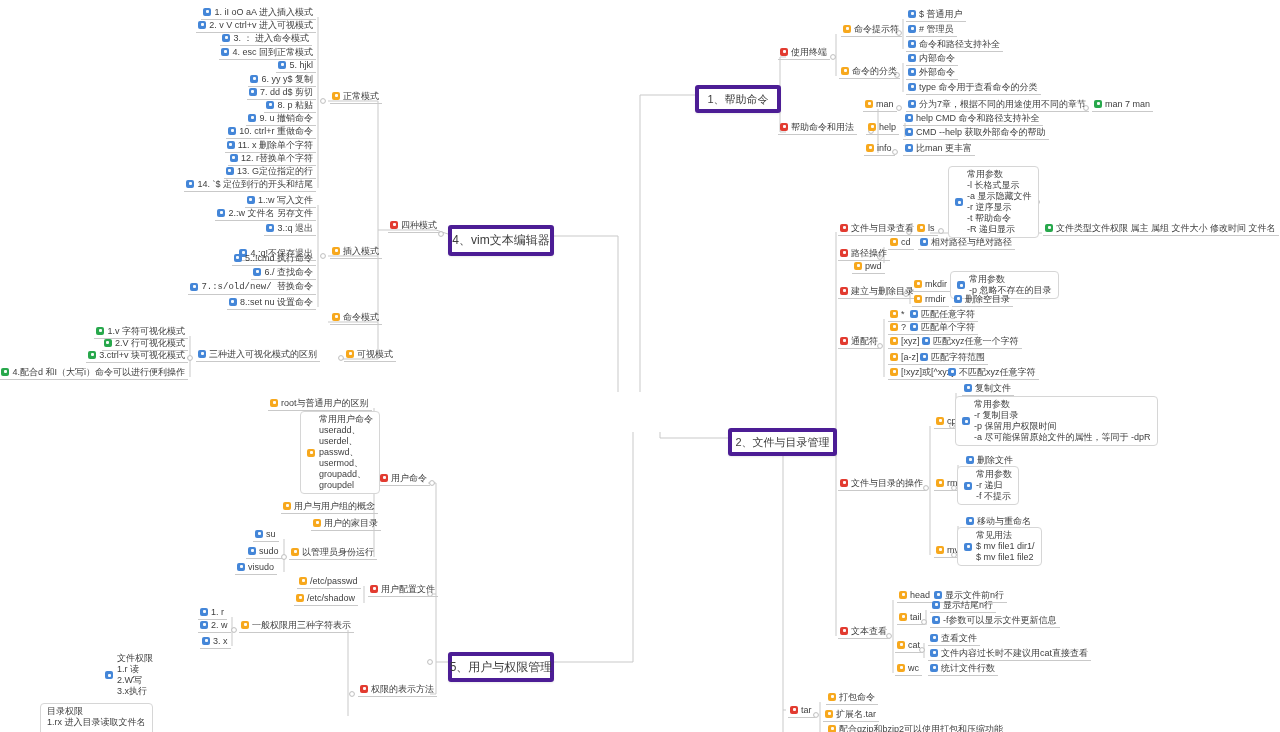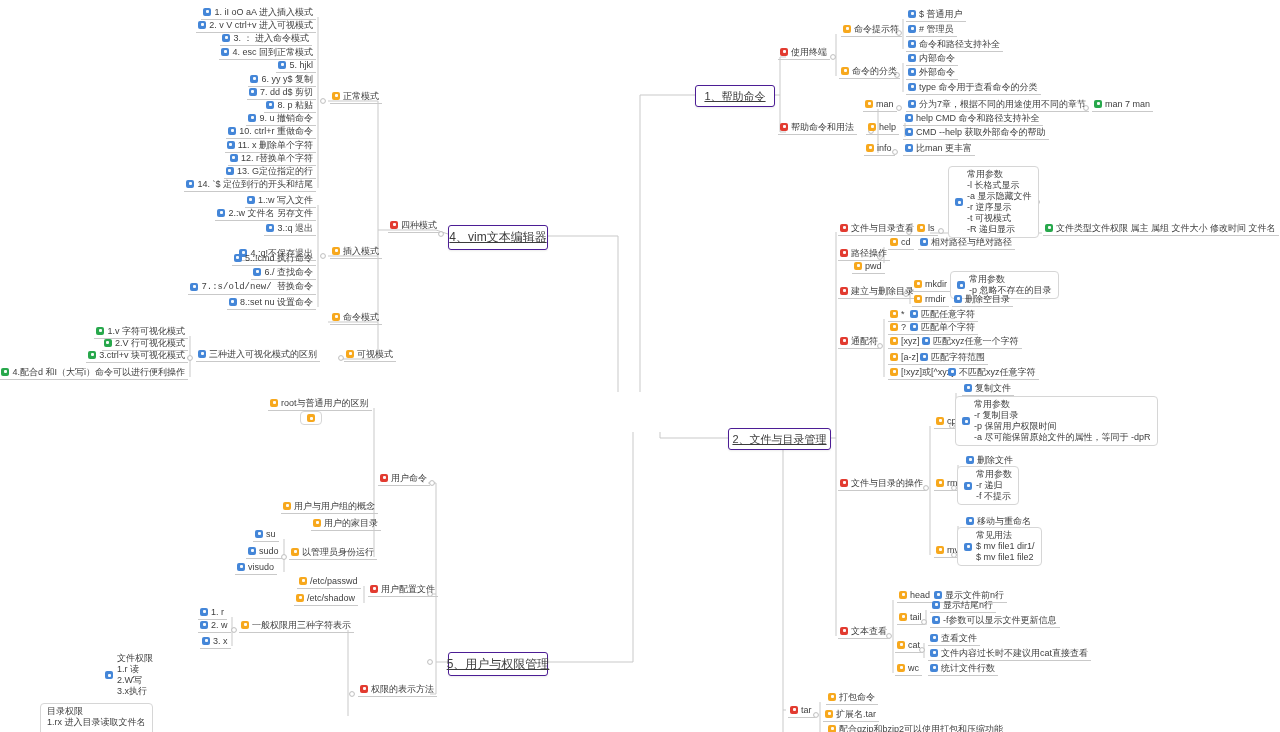--- a/index.html
+++ b/index.html
@@ -27,24 +27,23 @@
   .block[data-name="dir-perms"]{min-height:34px;align-items:flex-start;}
   .icon{
     width:8px;height:8px;border-radius:2px;flex:none;position:relative;
   }
   .icon::after{
     content:"";position:absolute;left:2.5px;top:2.5px;width:3px;height:3px;
     background:rgba(255,255,255,.95);border-radius:1px;
   }
   .main-topic{
     position:absolute;display:flex;align-items:center;justify-content:center;
-    border:1px solid #4c1d95;border-radius:3px;background:#fff;
+    border:4px solid #4c1d95;border-radius:3px;background:#fff;
     font-size:11px;color:#3c3c3c;white-space:nowrap;
     box-shadow:0 1px 2px rgba(0,0,0,.08);
-    text-decoration:underline;
   }
   .mt-help{left:695px;top:85px;width:78px;height:20px;}
   .mt-file{left:728px;top:428px;width:101px;height:20px;}
   .mt-vim{left:448px;top:225px;width:98px;height:23px;font-size:12px;}
   .mt-user{left:448px;top:652px;width:98px;height:22px;font-size:12px;}
   .center-topic{
     position:absolute;left:560px;top:392px;width:136px;height:40px;
     background:#57a7f0;border:1px solid #3e8ed9;border-radius:6px;
     color:#123c66;font-size:12px;line-height:16px;
     display:flex;flex-direction:column;align-items:center;justify-content:center;
@@ -349,21 +348,21 @@
       <span class="icon" data-name="yellow-marker-icon" style="background: rgb(247, 168, 29);"></span>
       <span data-name="node-label">ls</span>
     </div>
     <div class="block" data-name="ls-params" style="left: 948px; top: 166px;">
       <span class="icon" data-name="blue-marker-icon" style="background: rgb(68, 134, 216);"></span>
       <span class="lines" data-name="block-text">
         <div>常用参数</div>
         <div>-l 长格式显示</div>
         <div>-a 显示隐藏文件</div>
         <div>-r 逆序显示</div>
-        <div>-t 可视模式</div>
+        <div>-t 帮助命令</div>
         <div>-R 递归显示</div>
       </span>
     </div>
     <div class="node" data-name="ls-output-format" style="top: 221px; left: 1043px;">
       <span class="icon" data-name="green-marker-icon" style="background: rgb(40, 168, 76);"></span>
       <span data-name="node-label">文件类型文件权限  属主 属组  文件大小 修改时间 文件名</span>
     </div>
     <div class="node" data-name="path-ops" style="top: 246px; left: 838px;">
       <span class="icon" data-name="red-marker-icon" style="background: rgb(226, 59, 48);"></span>
       <span data-name="node-label">路径操作</span>
@@ -563,20 +562,29 @@
     <div class="node" data-name="user-commands" style="top: 471px; left: 378px;">
       <span class="icon" data-name="red-marker-icon" style="background: rgb(226, 59, 48);"></span>
       <span data-name="node-label">用户命令</span>
     </div>
     <div class="node" data-name="root-vs-normal" style="top: 396px; left: 268px;">
       <span class="icon" data-name="yellow-marker-icon" style="background: rgb(247, 168, 29);"></span>
       <span data-name="node-label">root与普通用户的区别</span>
     </div>
     <div class="block" data-name="common-user-cmds" style="left: 300px; top: 411px;">
       <span class="icon" data-name="yellow-marker-icon" style="background: rgb(247, 168, 29);"></span>
+      <span class="lines" data-name="block-text">
+        <div>常用用户命令</div>
+        <div>useradd、</div>
+        <div>userdel、</div>
+        <div>passwd、</div>
+        <div>usermod、</div>
+        <div>groupadd、</div>
+        <div>groupdel</div>
+      </span>
     </div>
     <div class="node" data-name="user-group-concept" style="top: 499px; left: 281px;">
       <span class="icon" data-name="yellow-marker-icon" style="background: rgb(247, 168, 29);"></span>
       <span data-name="node-label">用户与用户组的概念</span>
     </div>
     <div class="node" data-name="user-home-dir" style="top: 516px; left: 311px;">
       <span class="icon" data-name="yellow-marker-icon" style="background: rgb(247, 168, 29);"></span>
       <span data-name="node-label">用户的家目录</span>
     </div>
     <div class="node" data-name="run-as-admin" style="top: 545px; left: 289px;">

